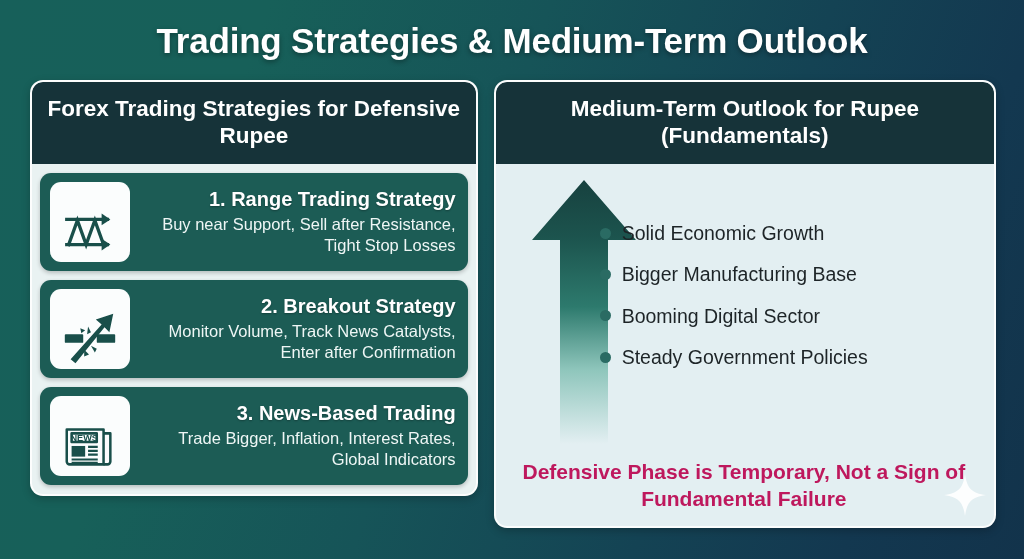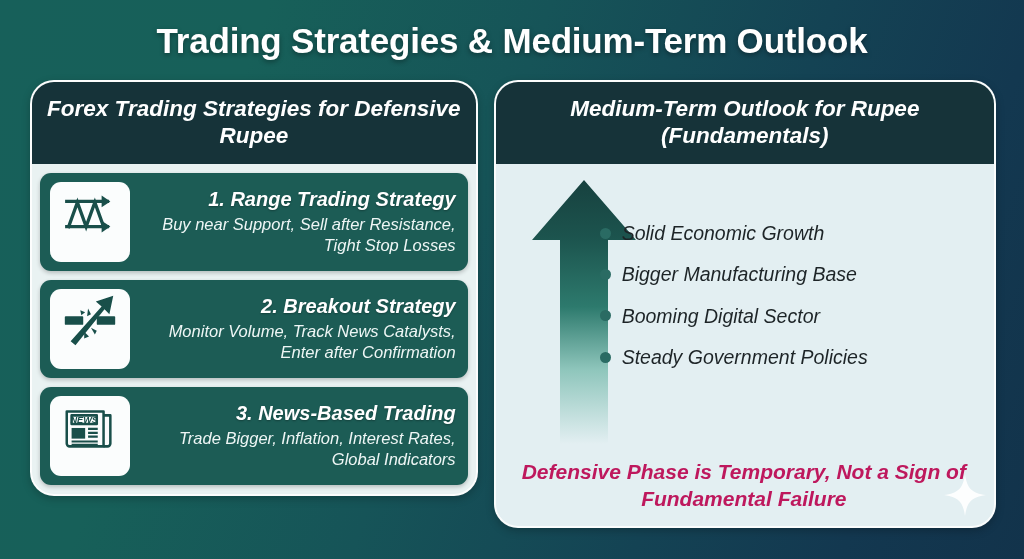--- a/index.html
+++ b/index.html
@@ -24,24 +24,23 @@
 
   
   .panels {
     display:flex;
     gap:16px;
     padding:19px 28px 0 30px;
     align-items:flex-start;
   }
   .panel {
     border:2px solid rgba(255,255,255,.85);
-    border-radius:24px;
+    border-radius:13px;
     overflow:hidden;
     box-shadow:0 3px 9px rgba(0,0,0,.22);
-    font-style:italic;
   }
   .panel-left  { width:474px; background:#e9f2f2; }
   .panel-right { width:532px; background:#e3eff2; }
 
   .panel-head {
     background:#163339;
     color:#fff;
     text-align:center;
     font-size:22.5px;
     font-weight:bold;
@@ -60,21 +59,21 @@
     gap:13px;
     padding:9px 12px 9px 10px;
     min-height:96px;
     box-shadow:0 2px 4px rgba(0,0,0,.22);
   }
   .card-icon {
     flex:0 0 auto;
     width:80px; height:80px;
     background:#fbfdfd;
     border-radius:11px;
-    display:flex; align-items:flex-start; justify-content:center;
+    display:flex; align-items:flex-end; justify-content:center;
   }
   .card-icon svg { width:62px; height:62px; display:block; }
   .card-text { flex:1 1 auto; min-width:0;text-align:right; }
   .card-title {
     color:#ffffff;
     font-size:20px;
     font-weight:bold;
     line-height:1.18;
     margin-bottom:2px;
     text-shadow:0 1px 2px rgba(0,0,0,.3);

